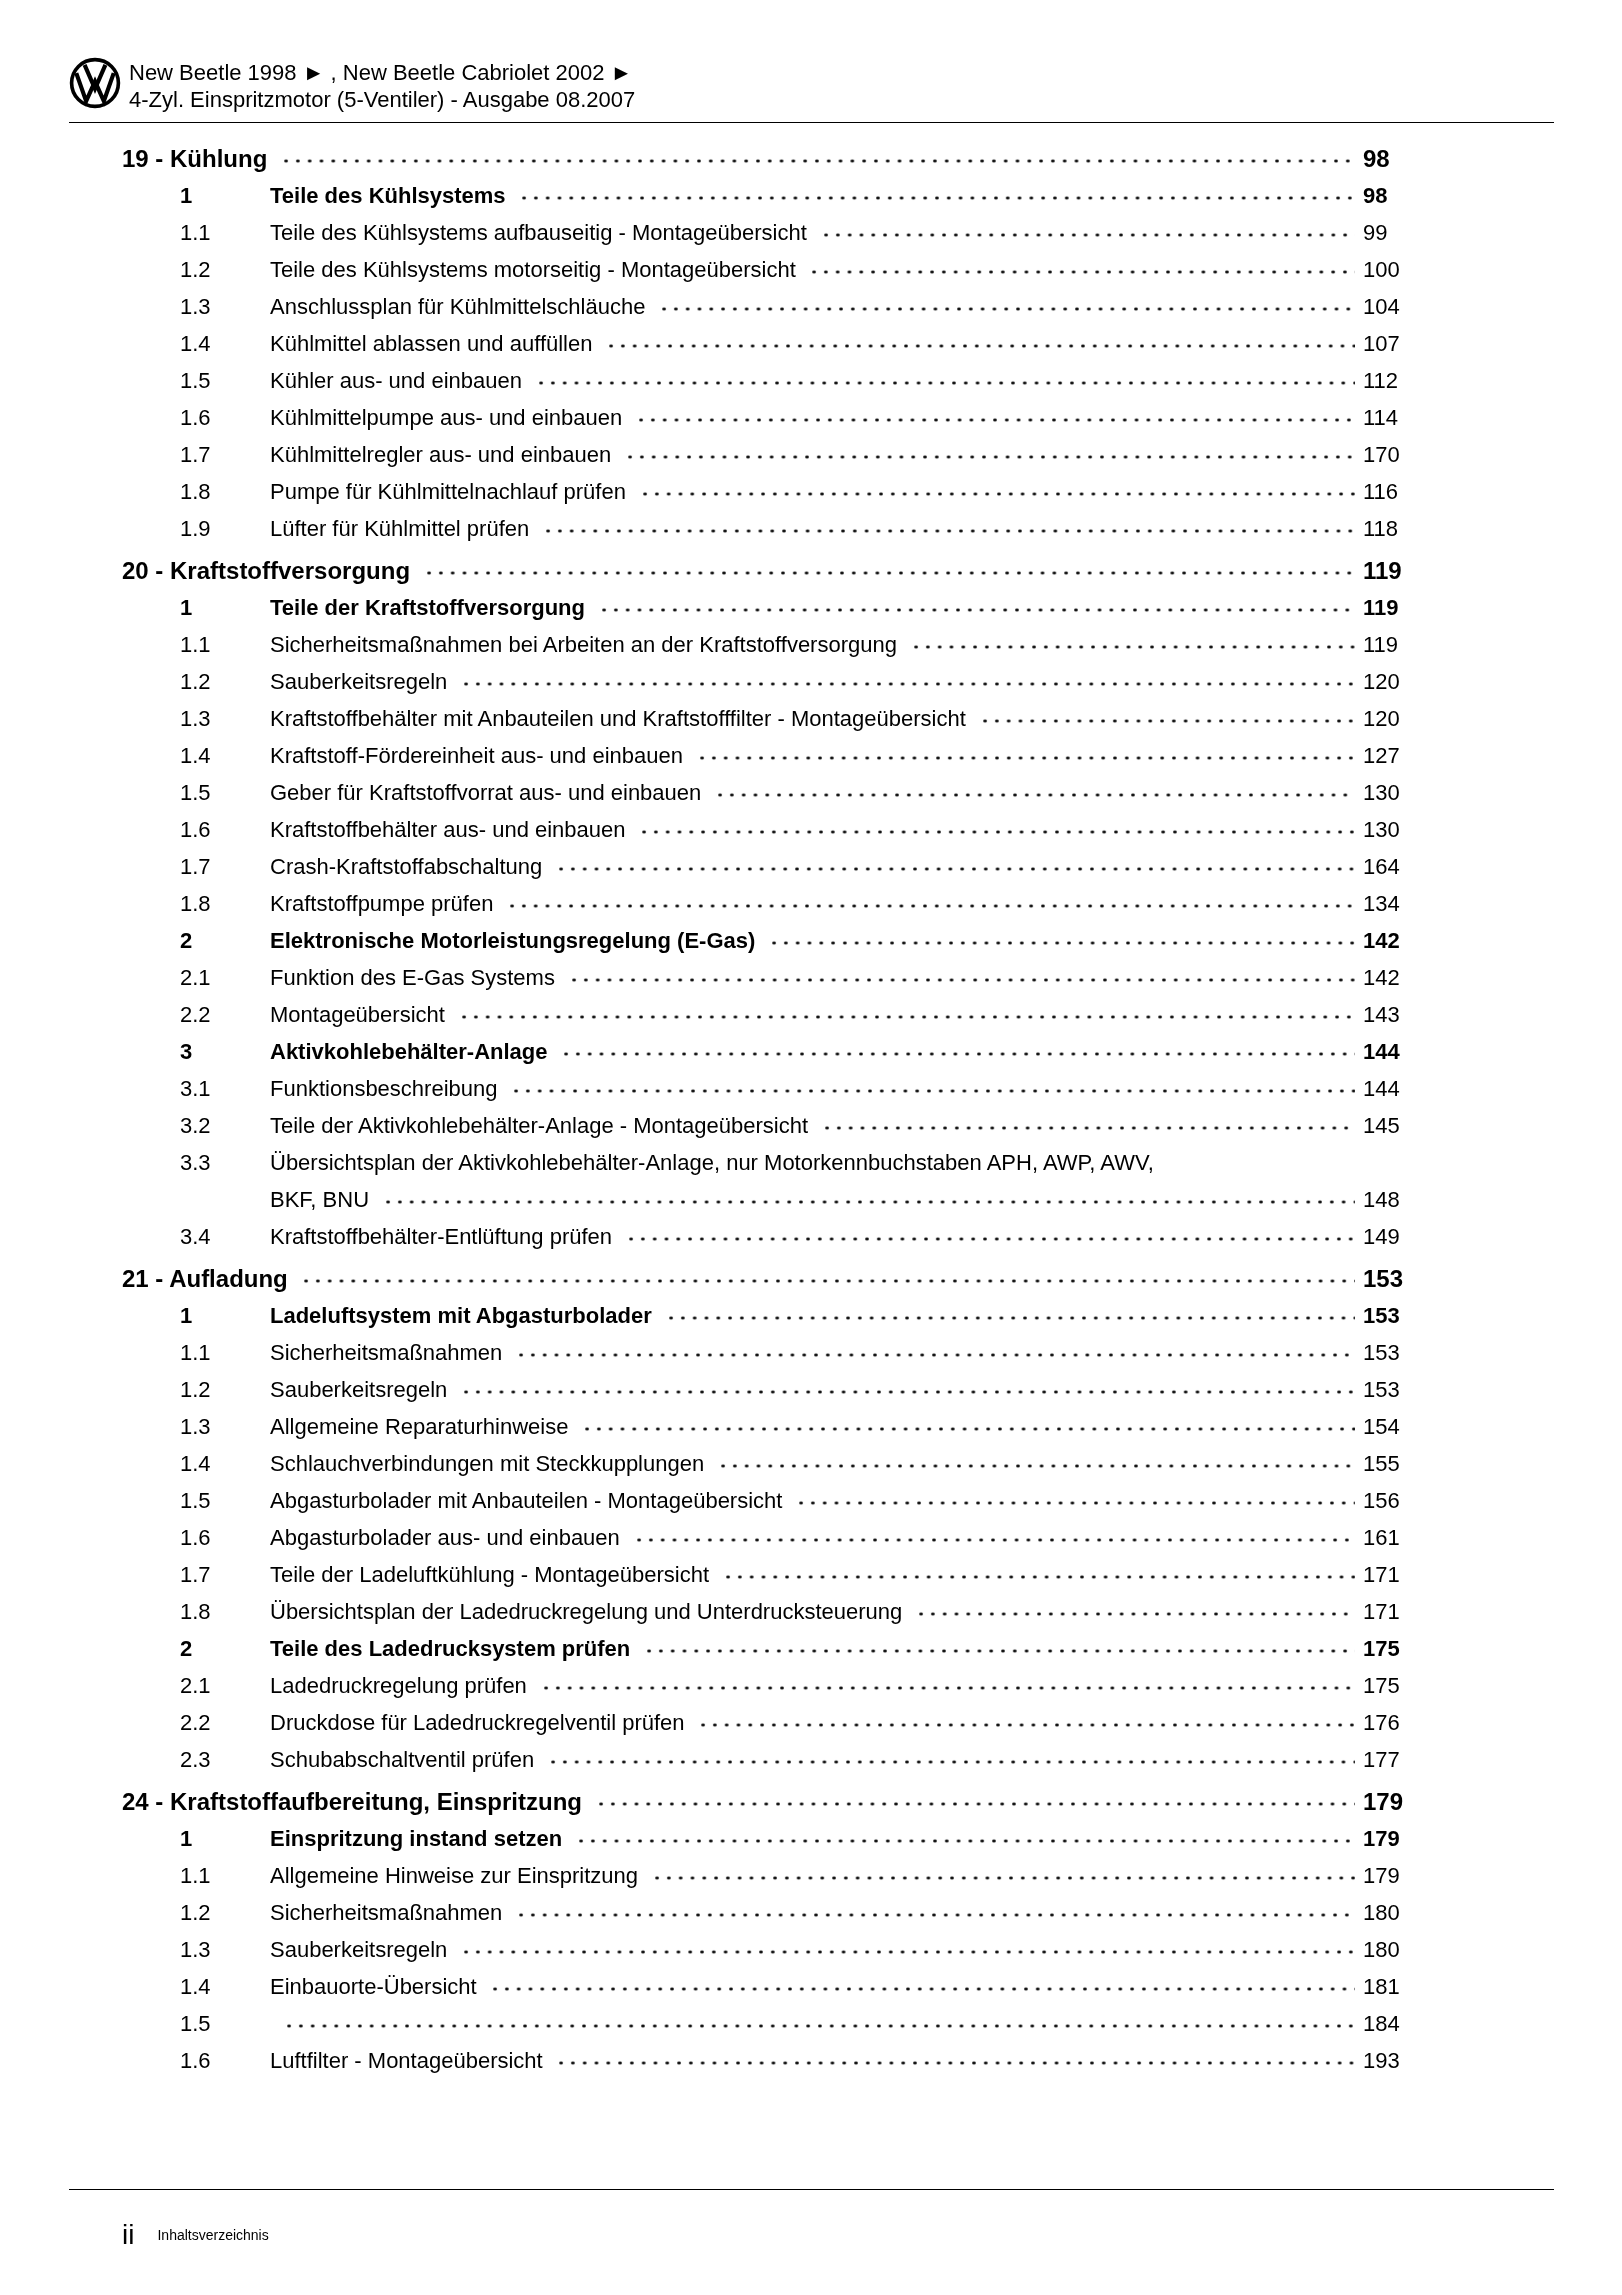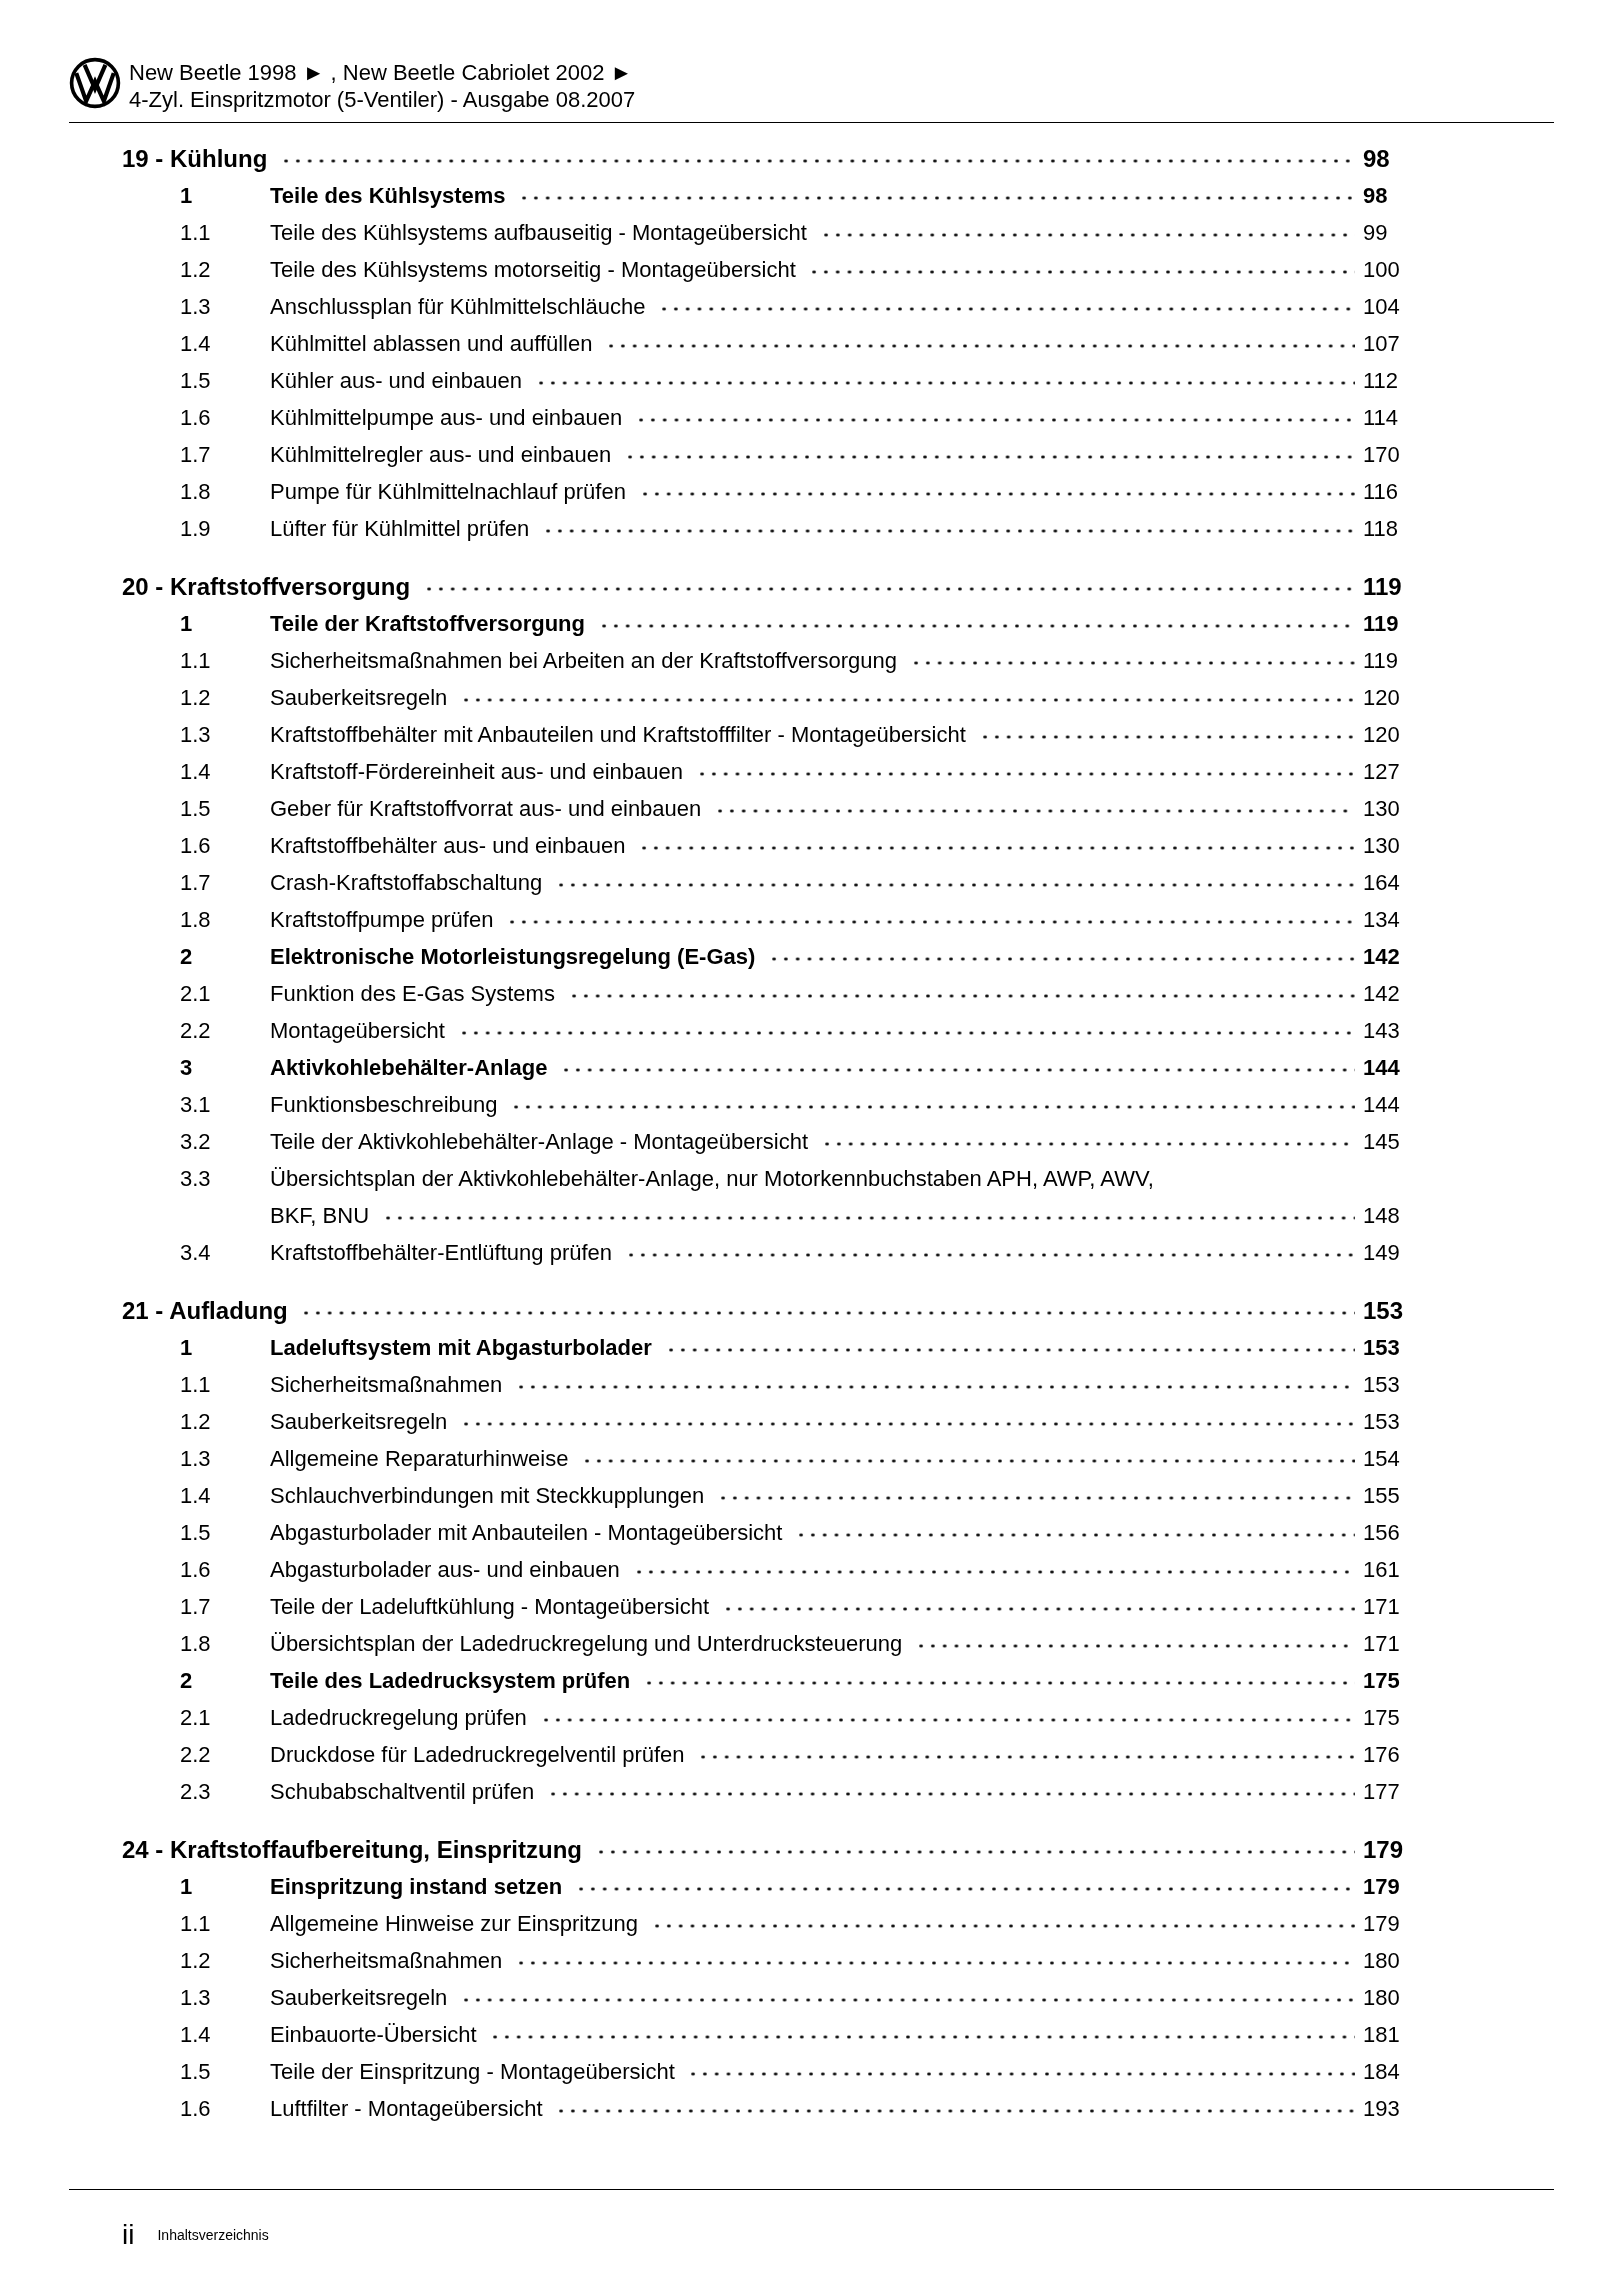--- a/index.html
+++ b/index.html
@@ -14,21 +14,21 @@
 
   
   .header { position:absolute; left:69px; right:68px; top:57px; }
   .header-inner { display:flex; align-items:flex-start; gap:8px; }
   .logo { width:52px; height:52px; flex:none; }
   .header-text { padding-top:2.4px; font-size:22px; line-height:27px; }
   .header-rule { border-bottom:1.6px solid #000; margin-top:9px; }
 
   
   .toc { position:absolute; left:122px; top:140px; width:1298px; }
-  .toc-chapter + .toc-chapter { margin-top:21px; }
+  .toc-chapter + .toc-chapter { margin-top:5px; }
 
   .row { display:flex; line-height:37px; }
   .chapter-row { font-size:24px; font-weight:bold; }
   .entry-row { font-size:22px; padding-left:58px; }
 
   .num { width:90px; flex:none; }
   .title { flex:0 1 auto; white-space:nowrap; }
   .cont .title { white-space:normal; }
   .page { width:57px; flex:none; text-align:left; }
 
@@ -372,21 +372,20 @@
         <span class="page">180</span>
       </div>
       <div class="row entry-row lvl2">
         <span class="num">1.4</span>
         <span class="title">Einbauorte-Übersicht</span>
         <span class="dots"></span>
         <span class="page">181</span>
       </div>
       <div class="row entry-row lvl2">
         <span class="num">1.5</span>
-        <span class="title">Teile der Einspritzung - Montageübersicht</span>
         <span class="dots"></span>
         <span class="page">184</span>
       </div>
       <div class="row entry-row lvl2">
         <span class="num">1.6</span>
         <span class="title">Luftfilter - Montageübersicht</span>
         <span class="dots"></span>
         <span class="page">193</span>
       </div>
     </section>

